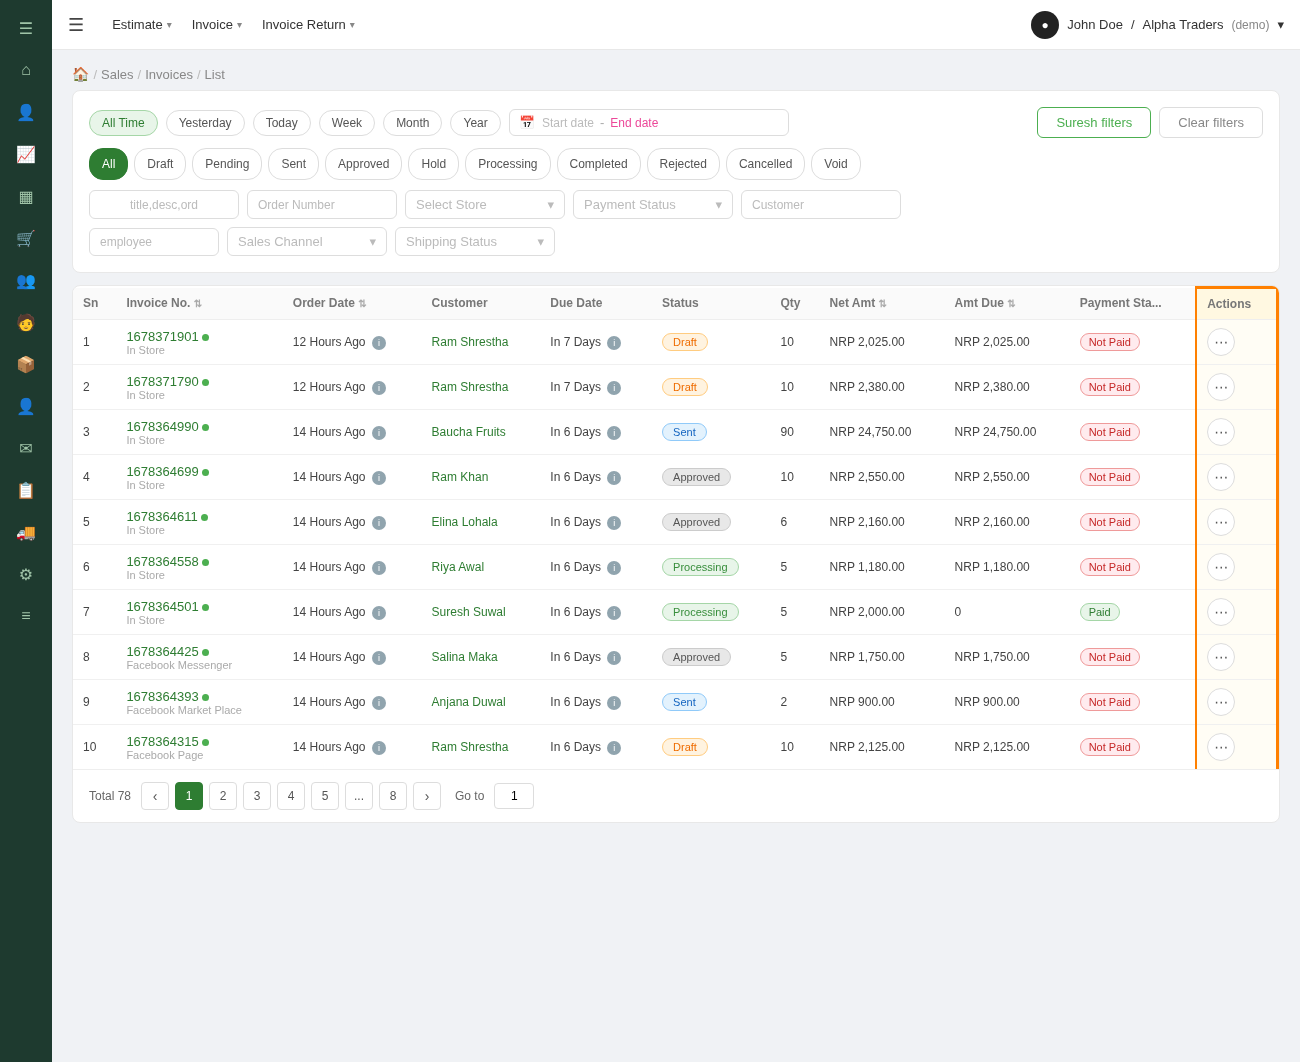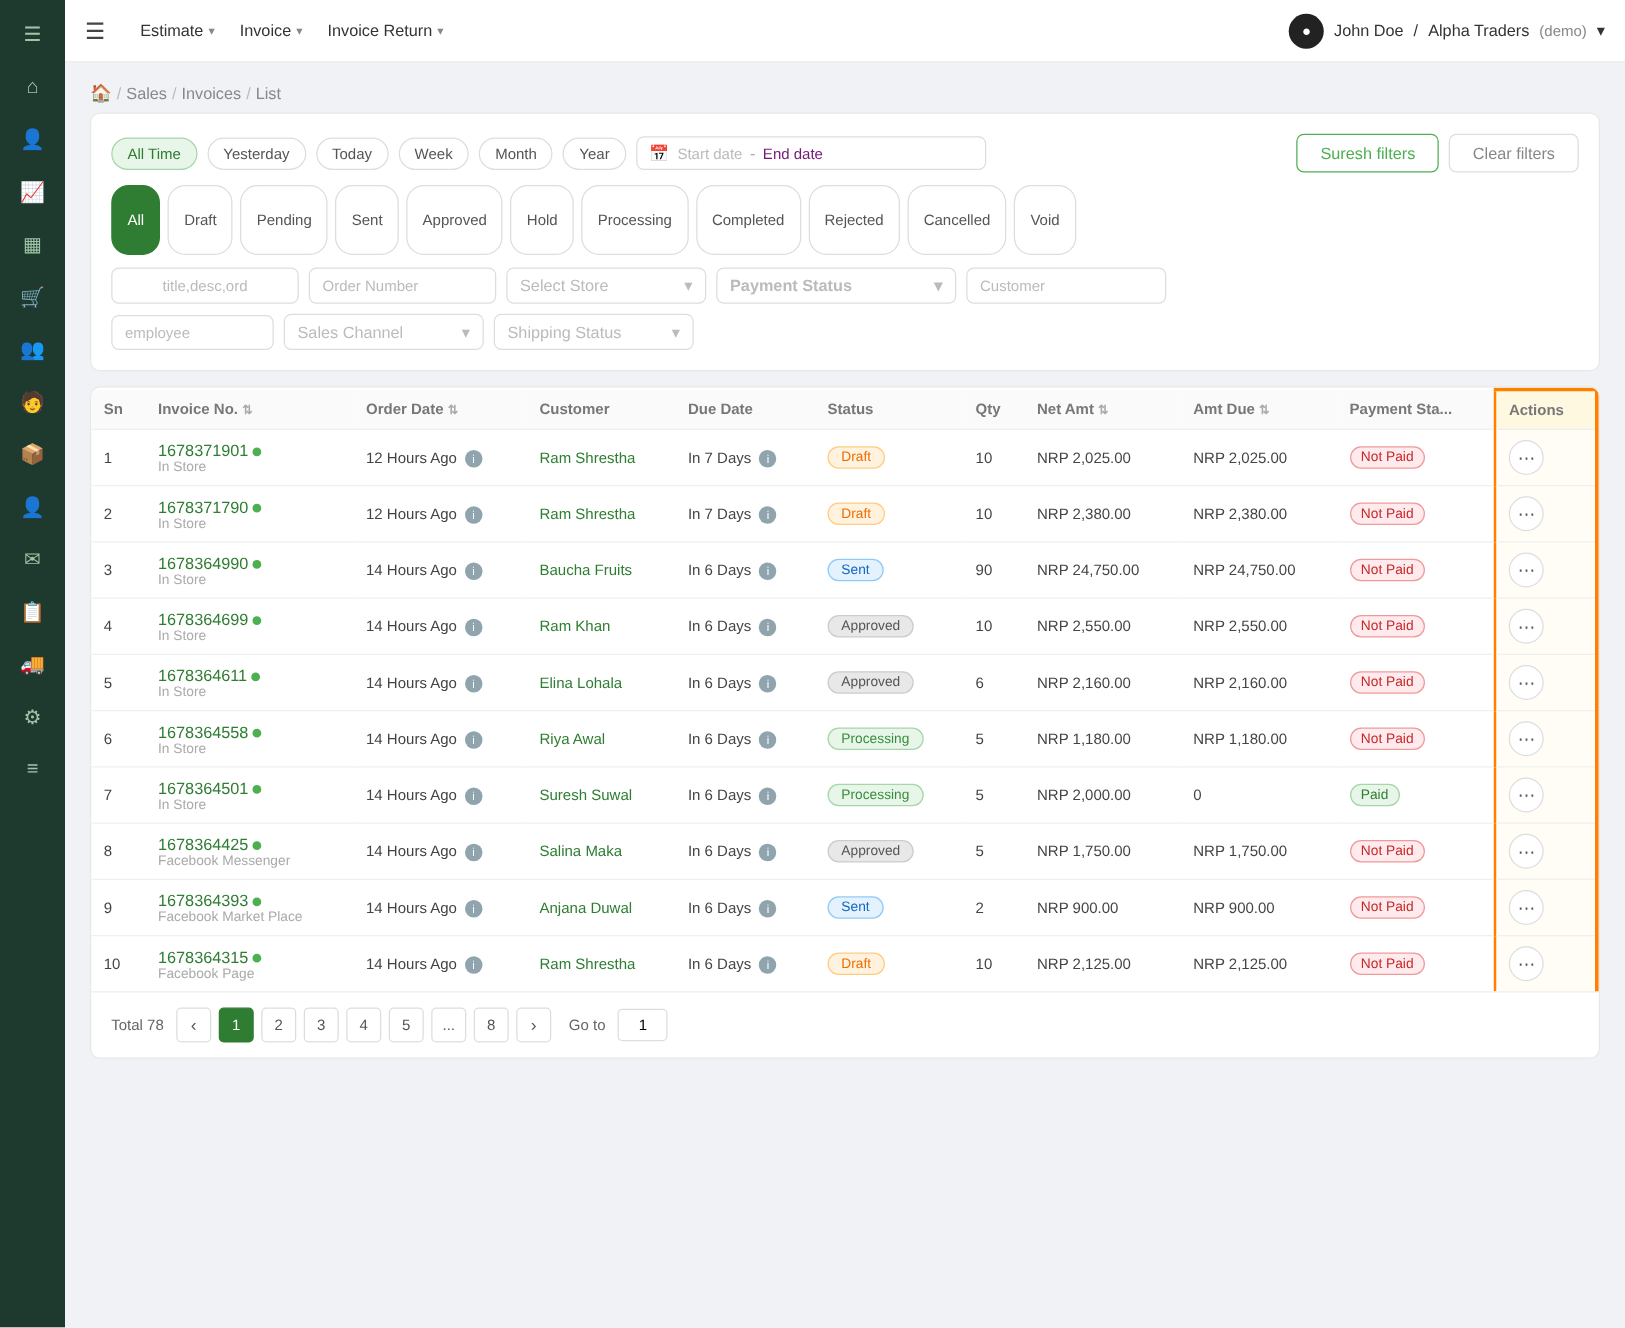--- a/index.html
+++ b/index.html
@@ -40,21 +40,21 @@
     
     .filter-row { display: flex; align-items: center; gap: 8px; margin-bottom: 10px; }
     .date-btn { padding: 5px 12px; border-radius: 16px; border: 1px solid #ddd; background: #fff; color: #555; cursor: pointer; font-size: 12px; }
     .date-btn.active { background: #e8f5e9; color: #2e7d32; border-color: #a5d6a7; }
     .date-range { display: flex; align-items: center; gap: 6px; border: 1px solid #ddd; border-radius: 6px; padding: 5px 10px; color: #aaa; font-size: 12px; flex: 1; max-width: 280px; }
     .apply-btn { margin-left: auto; padding: 7px 18px; background: #fff; border: 1px solid #4caf50; color: #4caf50; border-radius: 6px; cursor: pointer; font-size: 13px; }
     .clear-btn { padding: 7px 18px; background: #fff; border: 1px solid #ddd; color: #888; border-radius: 6px; cursor: pointer; font-size: 13px; }
 
     
     .status-row { display: flex; align-items: center; gap: 6px; margin-bottom: 10px; flex-wrap: wrap; }
-    .status-btn { padding: 20px 12px; border-radius: 14px; border: 1px solid #ddd; background: #fff; color: #555; cursor: pointer; font-size: 12px; }
+    .status-btn { padding: 8px 12px; border-radius: 14px; border: 1px solid #ddd; background: #fff; color: #555; cursor: pointer; font-size: 12px; }
     .status-btn.active { background: #2e7d32; color: #fff; border-color: #2e7d32; }
 
     
     .search-row { display: flex; gap: 8px; margin-bottom: 8px; flex-wrap: wrap; }
     .search-input { padding: 6px 10px; border: 1px solid #ddd; border-radius: 6px; color: #555; font-size: 12px; outline: none; }
     .search-input::placeholder { color: #bbb; }
     .select-input { padding: 6px 10px; border: 1px solid #ddd; border-radius: 6px; color: #bbb; font-size: 12px; background: #fff; cursor: pointer; display: flex; align-items: center; gap: 20px; }
 
     
     .filter-row2 { display: flex; gap: 8px; align-items: center; }
@@ -185,21 +185,21 @@
         <button class="date-btn active">All Time</button>
         <button class="date-btn">Yesterday</button>
         <button class="date-btn">Today</button>
         <button class="date-btn">Week</button>
         <button class="date-btn">Month</button>
         <button class="date-btn">Year</button>
         <div class="date-range">
           <span>📅</span>
           <span style="color:#bbb;font-size:12px;">Start date</span>
           <span>-</span>
-          <span style="color:#701a75;font-size:12px;">End date</span>
+          <span style="color:#ec4899;font-size:12px;">End date</span>
         </div>
         <button class="apply-btn">Suresh filters</button>
         <button class="clear-btn">Clear filters</button>
       </div>
 
       <div class="status-row">
         <button class="status-btn active">All</button>
         <button class="status-btn">Draft</button>
         <button class="status-btn">Pending</button>
         <button class="status-btn">Sent</button>
@@ -212,21 +212,21 @@
         <button class="status-btn">Void</button>
       </div>
 
       <div class="search-row">
         <input class="search-input" style="width: 150px; text-align: center;" placeholder="title,desc,ord">
         <input class="search-input" style="width: 150px;" placeholder="Order Number">
         <div class="select-input" style="width:160px;">
           <span style="flex:1;">Select Store</span>
           <span>▾</span>
         </div>
-        <div class="select-input" style="width:192px;font-weight:bold;">
+        <div class="select-input" style="width:160px;">
           <span style="flex:1;">Payment Status</span>
           <span>▾</span>
         </div>
         <input class="search-input" style="width: 160px;" placeholder="Customer">
       </div>
 
       <div class="filter-row2">
         <input class="search-input" style="width: 130px;" placeholder="employee">
         <div class="select-input" style="width:160px;">
           <span style="flex:1;">Sales Channel</span>

